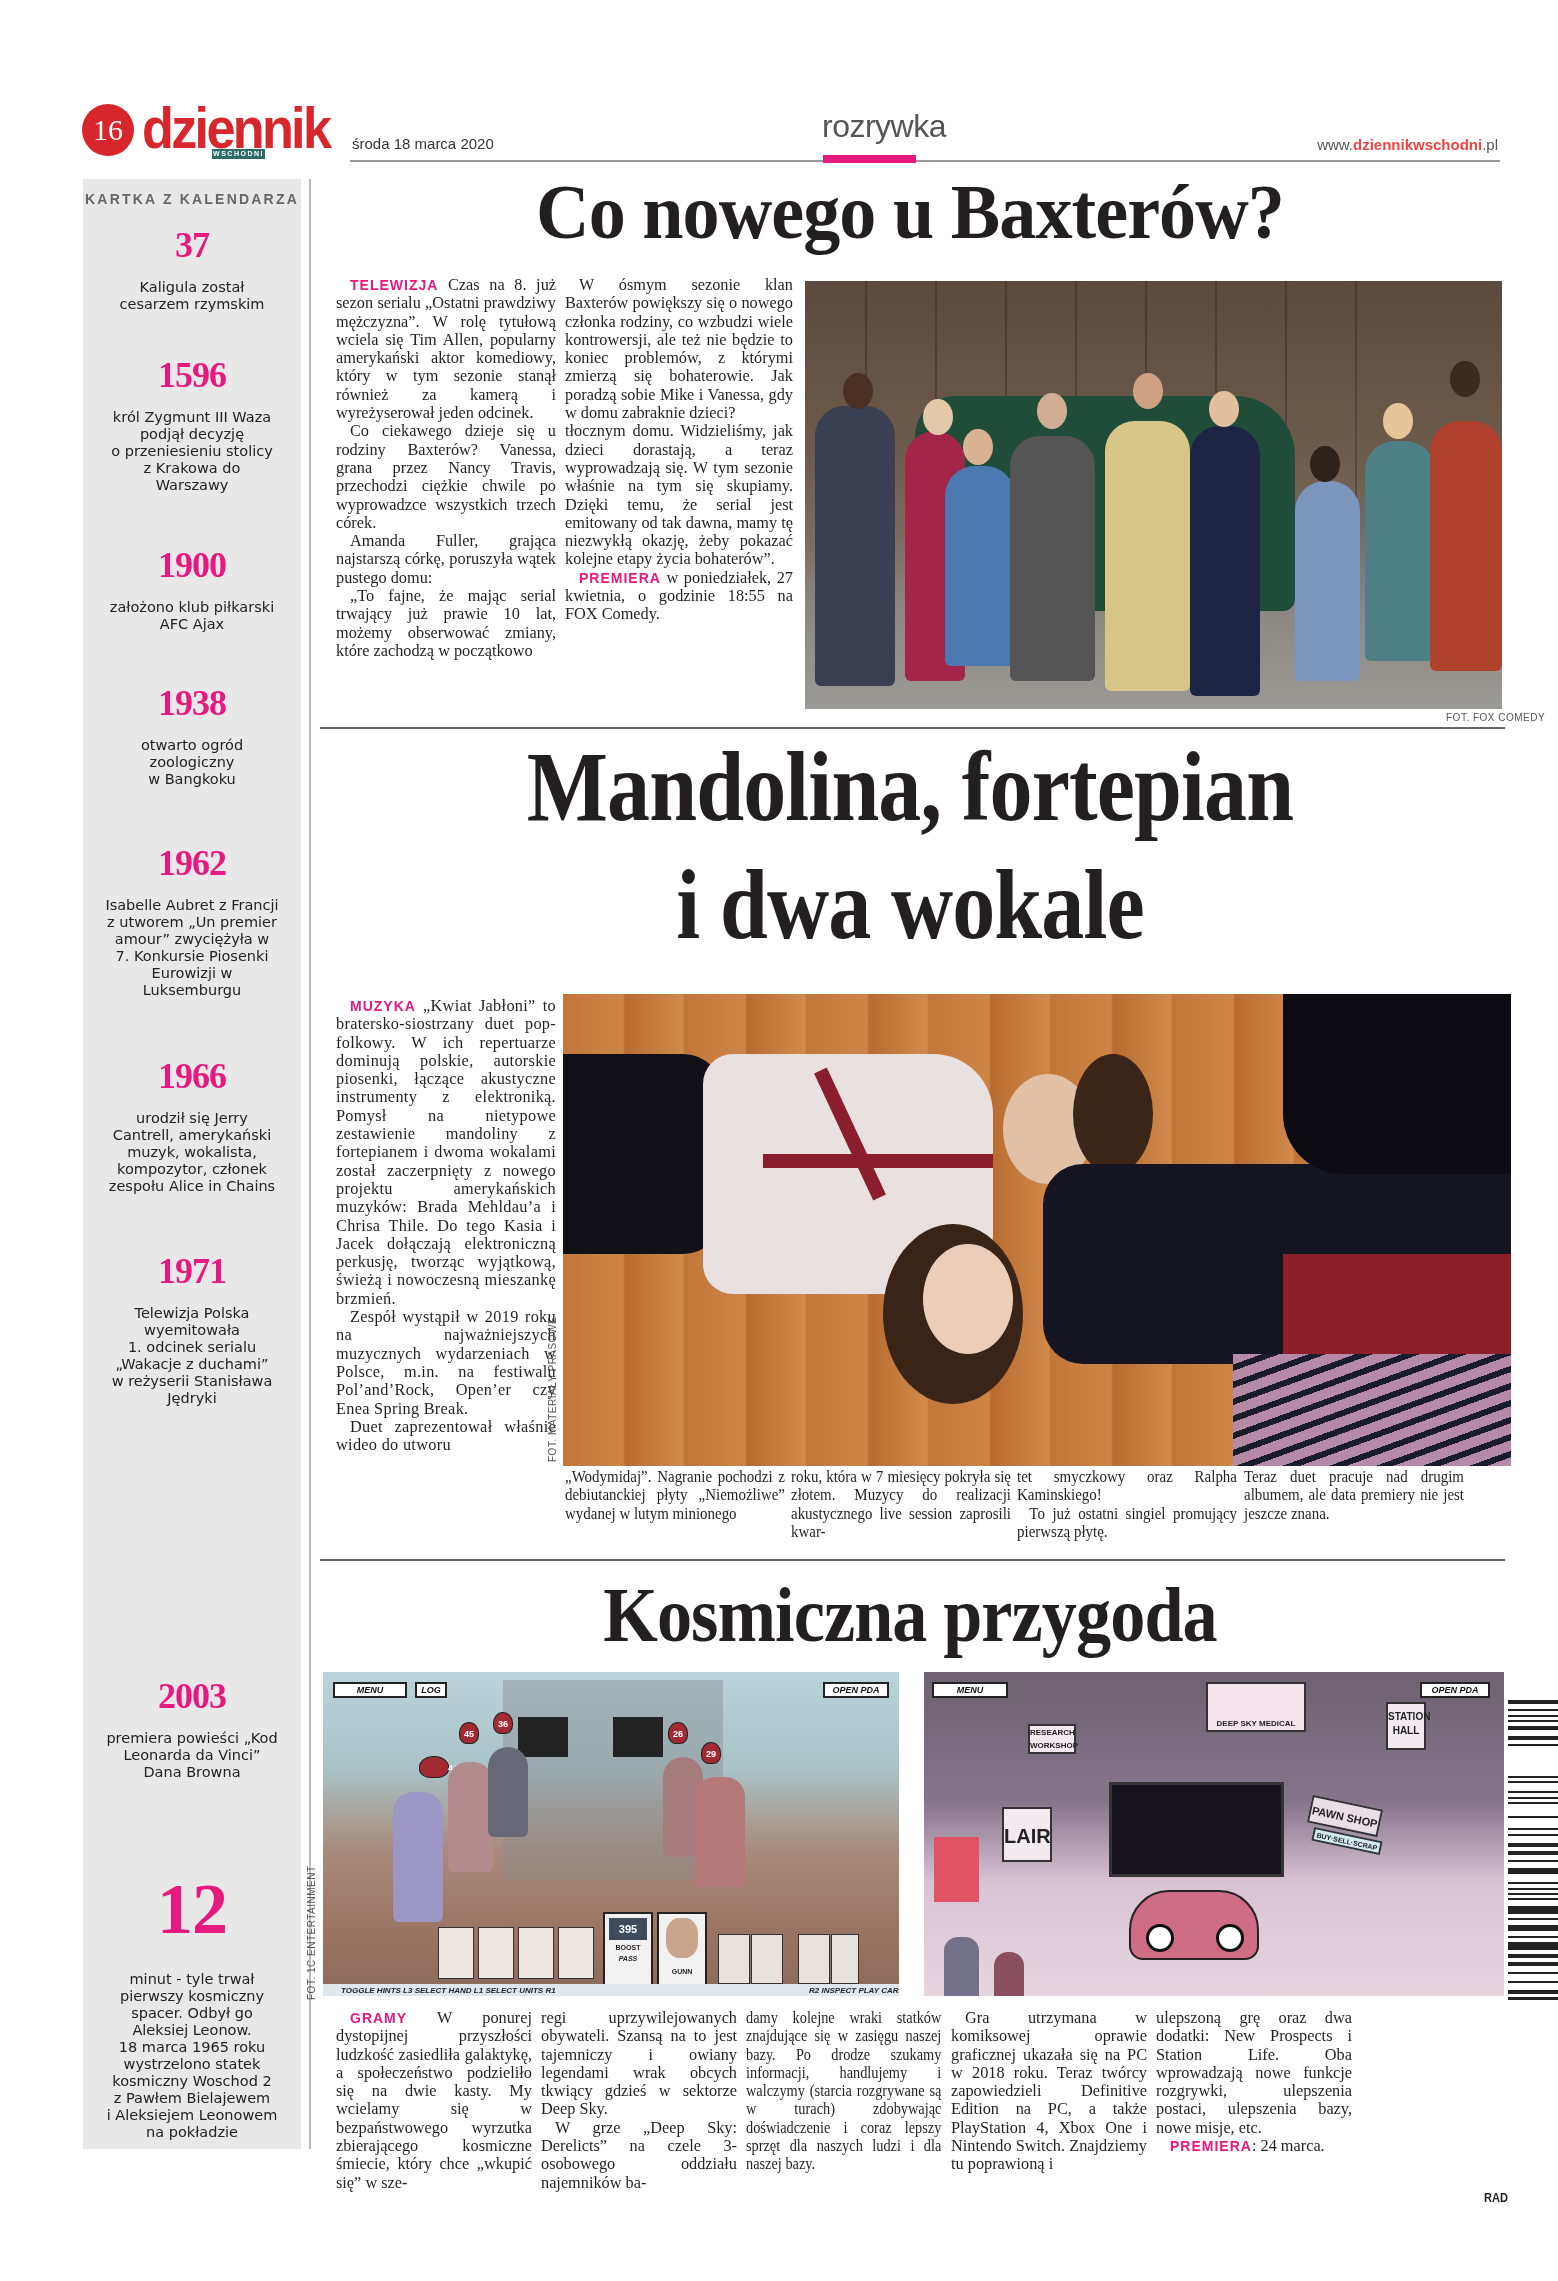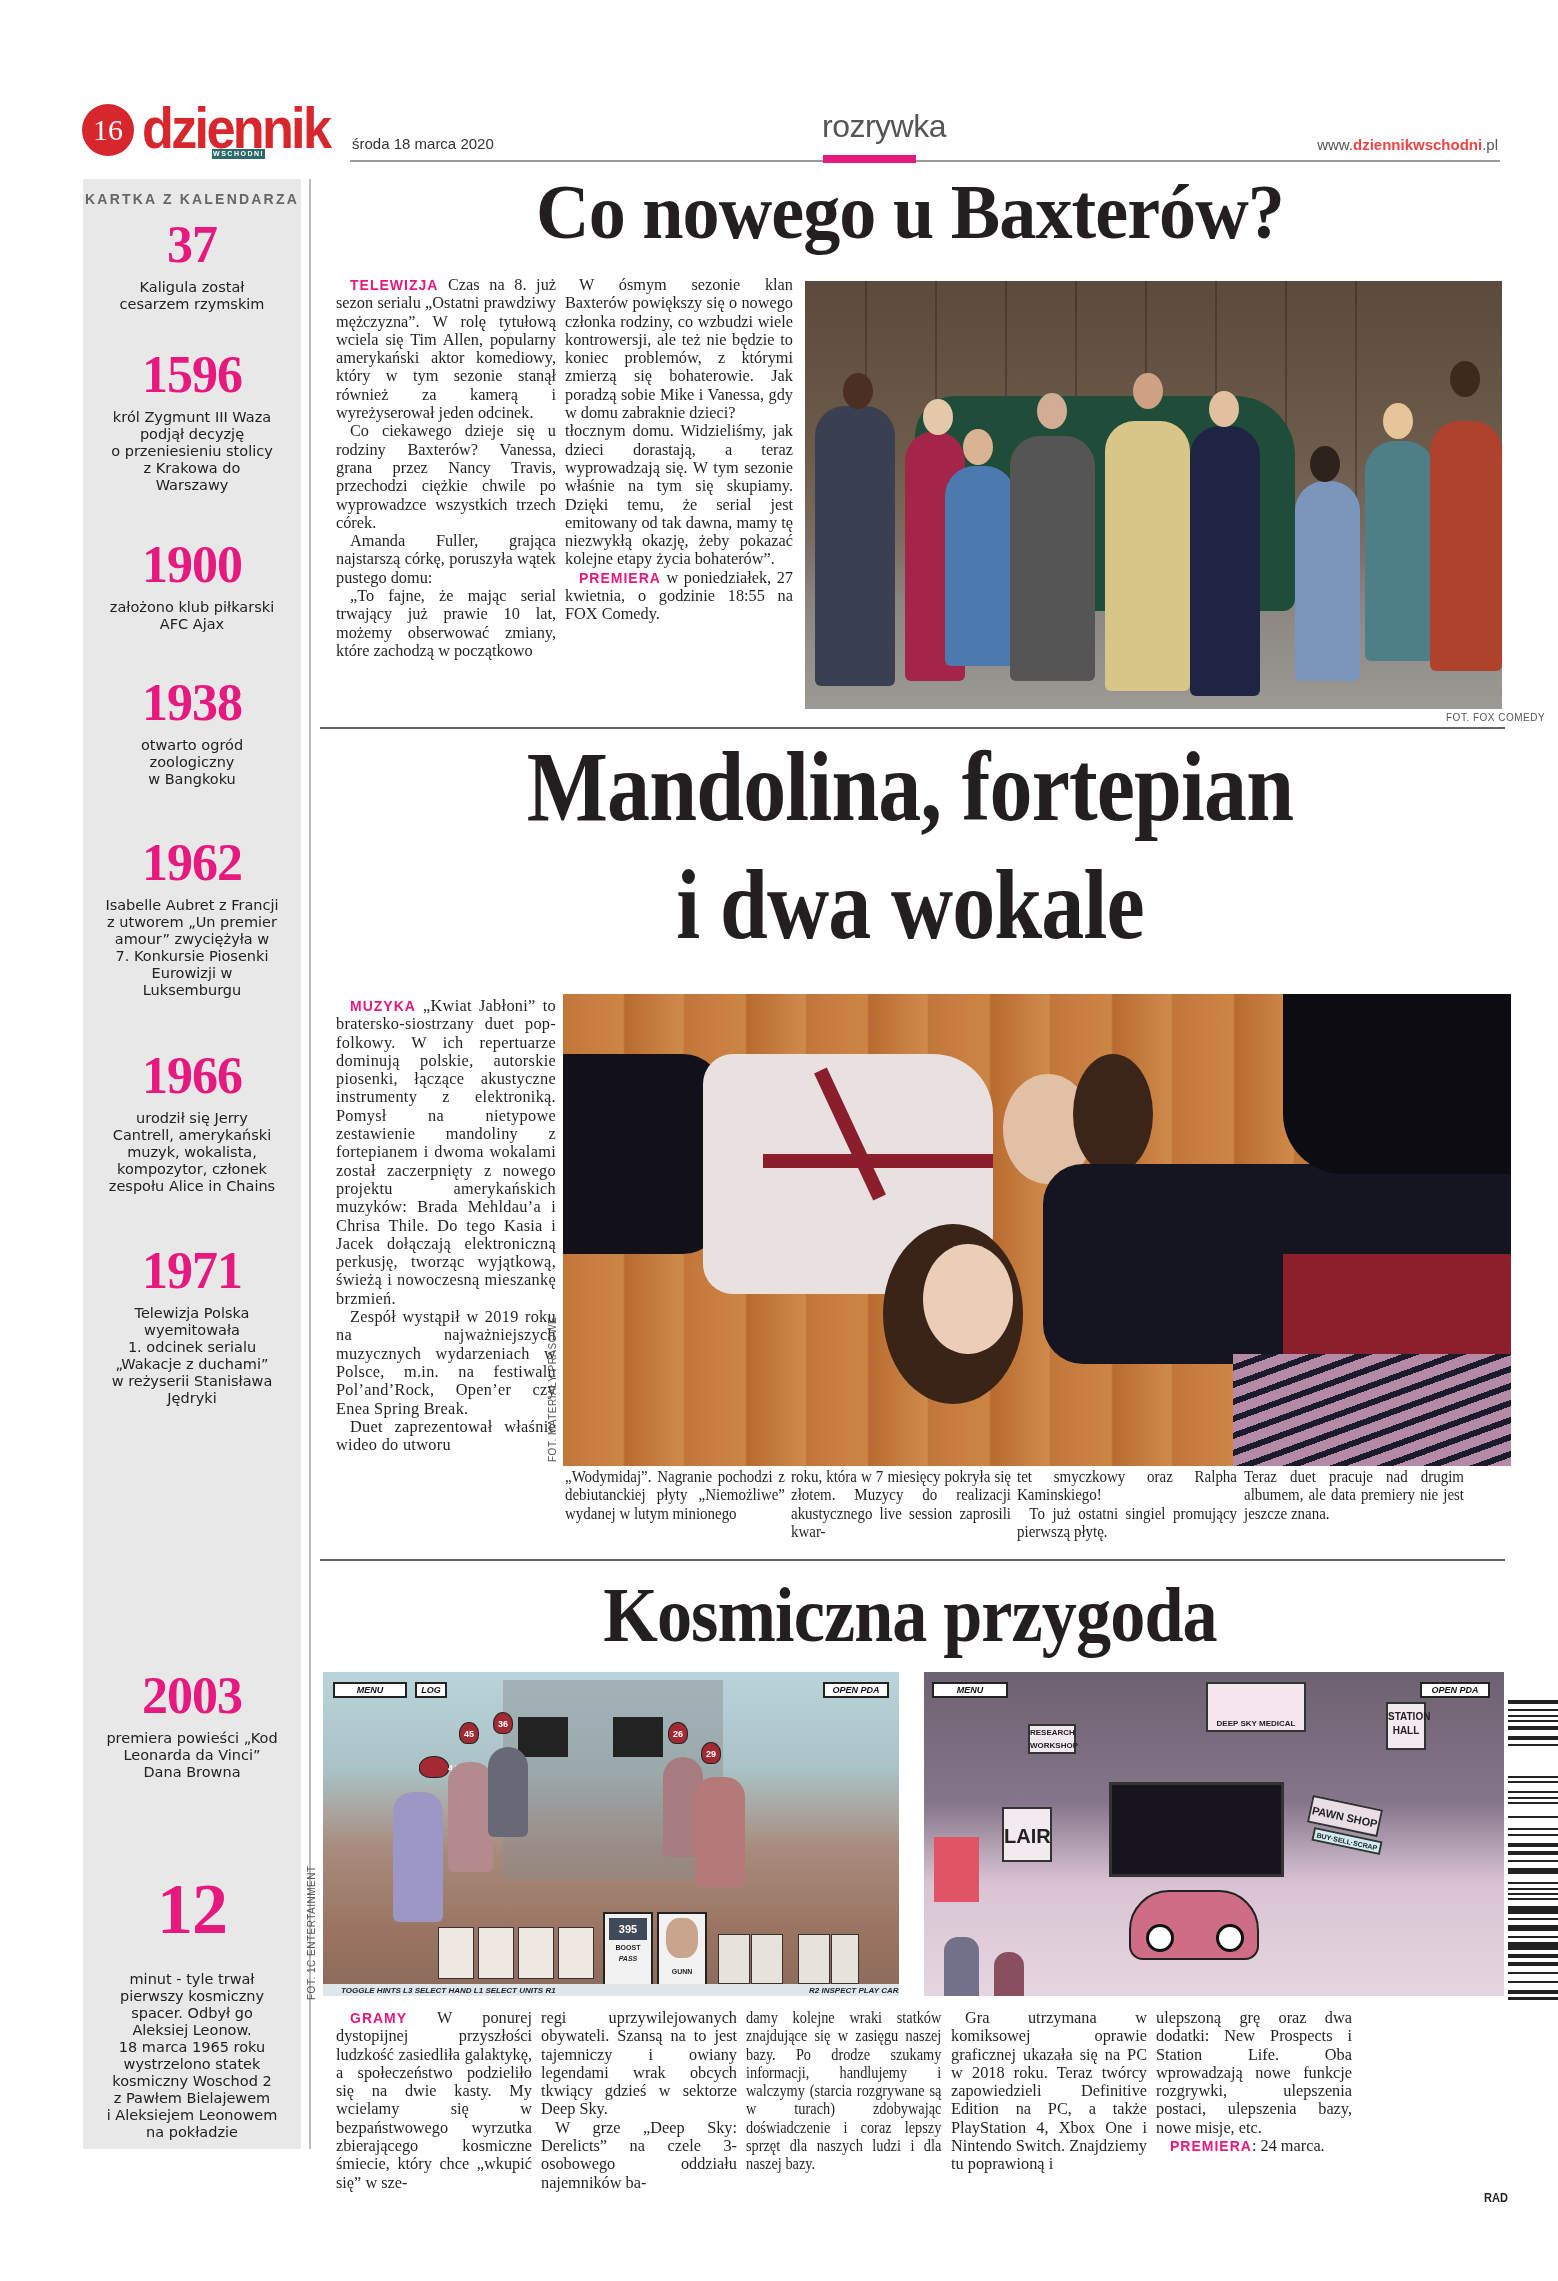--- a/index.html
+++ b/index.html
@@ -37,21 +37,21 @@
   .calendar {
     position: absolute; left: 83px; top: 179px; width: 218px; height: 1970px; background: #e8e8e8;
   }
   .calendar-title {
     text-align: center; font-family: "Liberation Sans", sans-serif; font-weight: bold;
     font-size: 14px; letter-spacing: 2.2px; color: #666; margin-top: 12px;
   }
   .cal-entry { position: absolute; left: 0; width: 218px; text-align: center; }
   .cal-year {
     font-family: "Liberation Serif", serif; font-weight: bold; color: #e6197f;
-    font-size: 52px; line-height: 48px; letter-spacing: -1px;
+    font-size: 36px; line-height: 48px; letter-spacing: -1px;
   }
   .cal-year.big { font-size: 72px; line-height: 80px; }
   .cal-text {
     font-family: "DejaVu Sans", sans-serif; font-size: 14.5px; line-height: 17px; color: #222;
     margin-top: 10px; padding: 0 10px; white-space: pre-line;
   }
   .sidebar-rule { position: absolute; left: 309px; top: 179px; width: 2px; height: 1970px; background: #bbb; }
 
   
   .headline {

